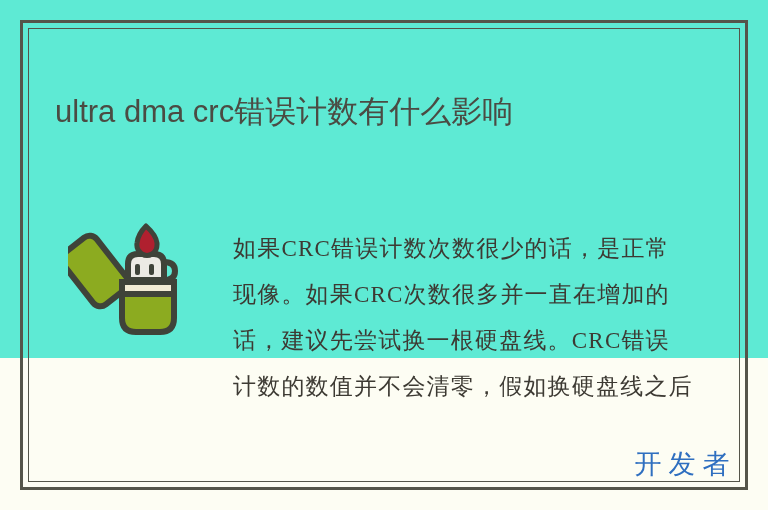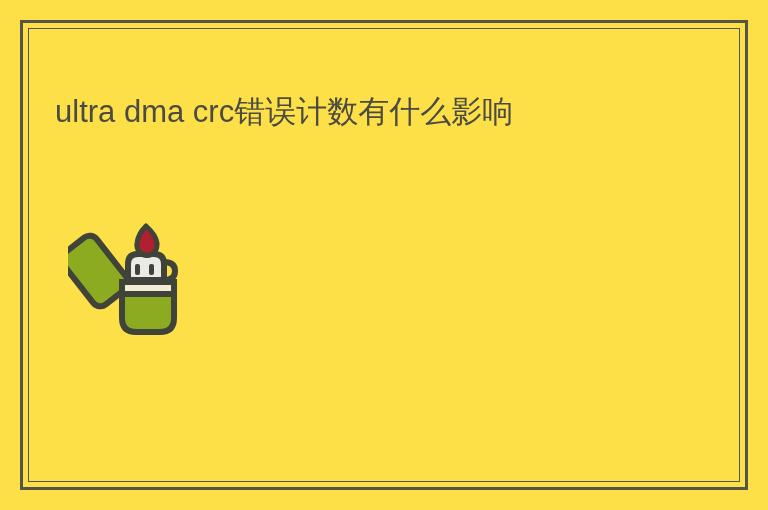--- a/index.html
+++ b/index.html
@@ -10,22 +10,22 @@
     width: 768px;
     height: 510px;
     background: #fdfdf3;
     font-family: "Liberation Sans", sans-serif;
     overflow: hidden;
   }
 
   .page {
     position: relative;
     width: 768px;
-    height: 510px;
-    background: #fde047;
+    height: 358px;
+    background: #5eead4;
     box-sizing: border-box;
   }
 
   
   .frame-outer {
     position: absolute;
     left: 20px;
     top: 20px;
     width: 728px;
     height: 470px;
@@ -155,20 +155,22 @@
           <path d="M96 46 q11 0 11 9 q0 9 -11 9" fill="none" stroke="#3f4339" stroke-width="6" stroke-linecap="round"></path>
 
           <path d="M78 10 q10 9 11 17 q0.5 8 -5 11 q-5 3 -10 0 q-6 -4 -5 -11 q1 -9 9 -17 z" fill="#b0202f" stroke="#3f4339" stroke-width="5" stroke-linejoin="round"></path>
 
           <path d="M54 66 h52 v36 q0 14 -14 14 h-24 q-14 0 -14 -14 z" fill="#8cab20" stroke="#3f4339" stroke-width="6" stroke-linejoin="round"></path>
 
           <rect x="54" y="66" width="52" height="12" fill="#f2ecd4" stroke="#3f4339" stroke-width="6"></rect>
         </svg>
       </div>
 
+      <p class="body-text">如果CRC错误计数次数很少的话，是正常现像。如果CRC次数很多并一直在增加的话，建议先尝试换一根硬盘线。CRC错误计数的数值并不会清零，假如换硬盘线之后</p>
 
     </div>
 
     <div class="watermark">
+      <div class="wm-cn">开发者</div>
     </div>
 
   </div>
 </div>
 
 </body></html>

